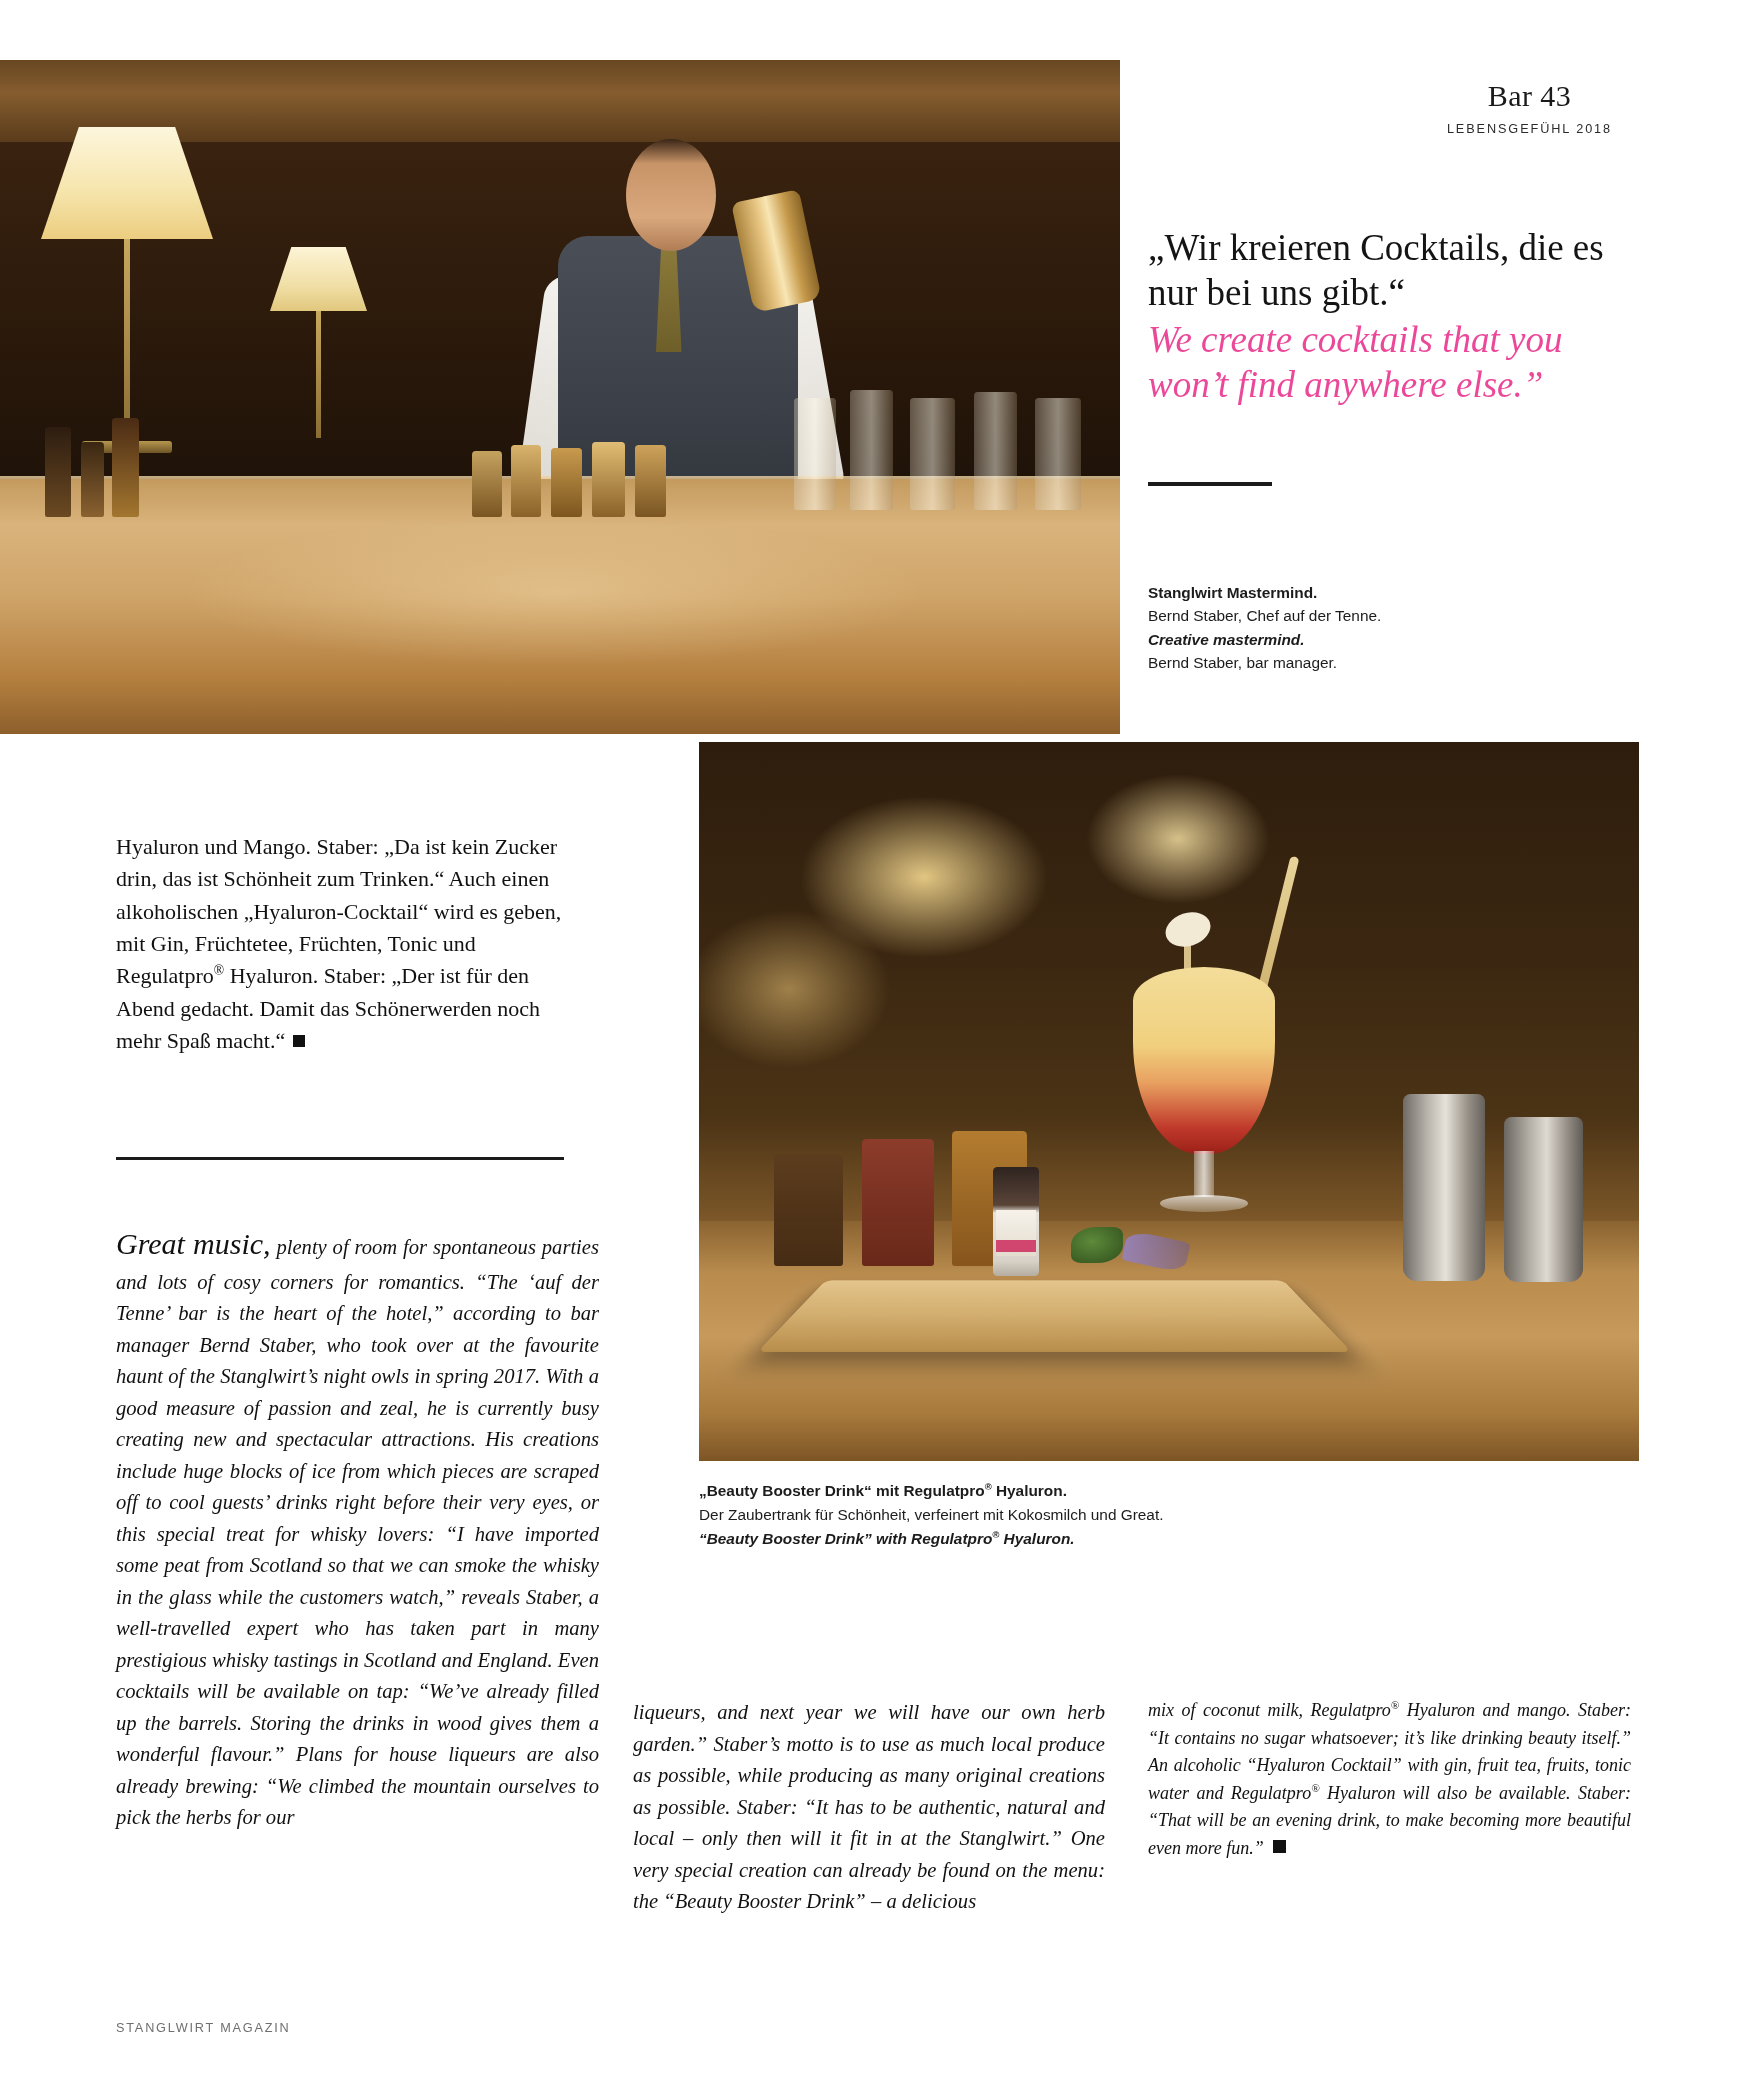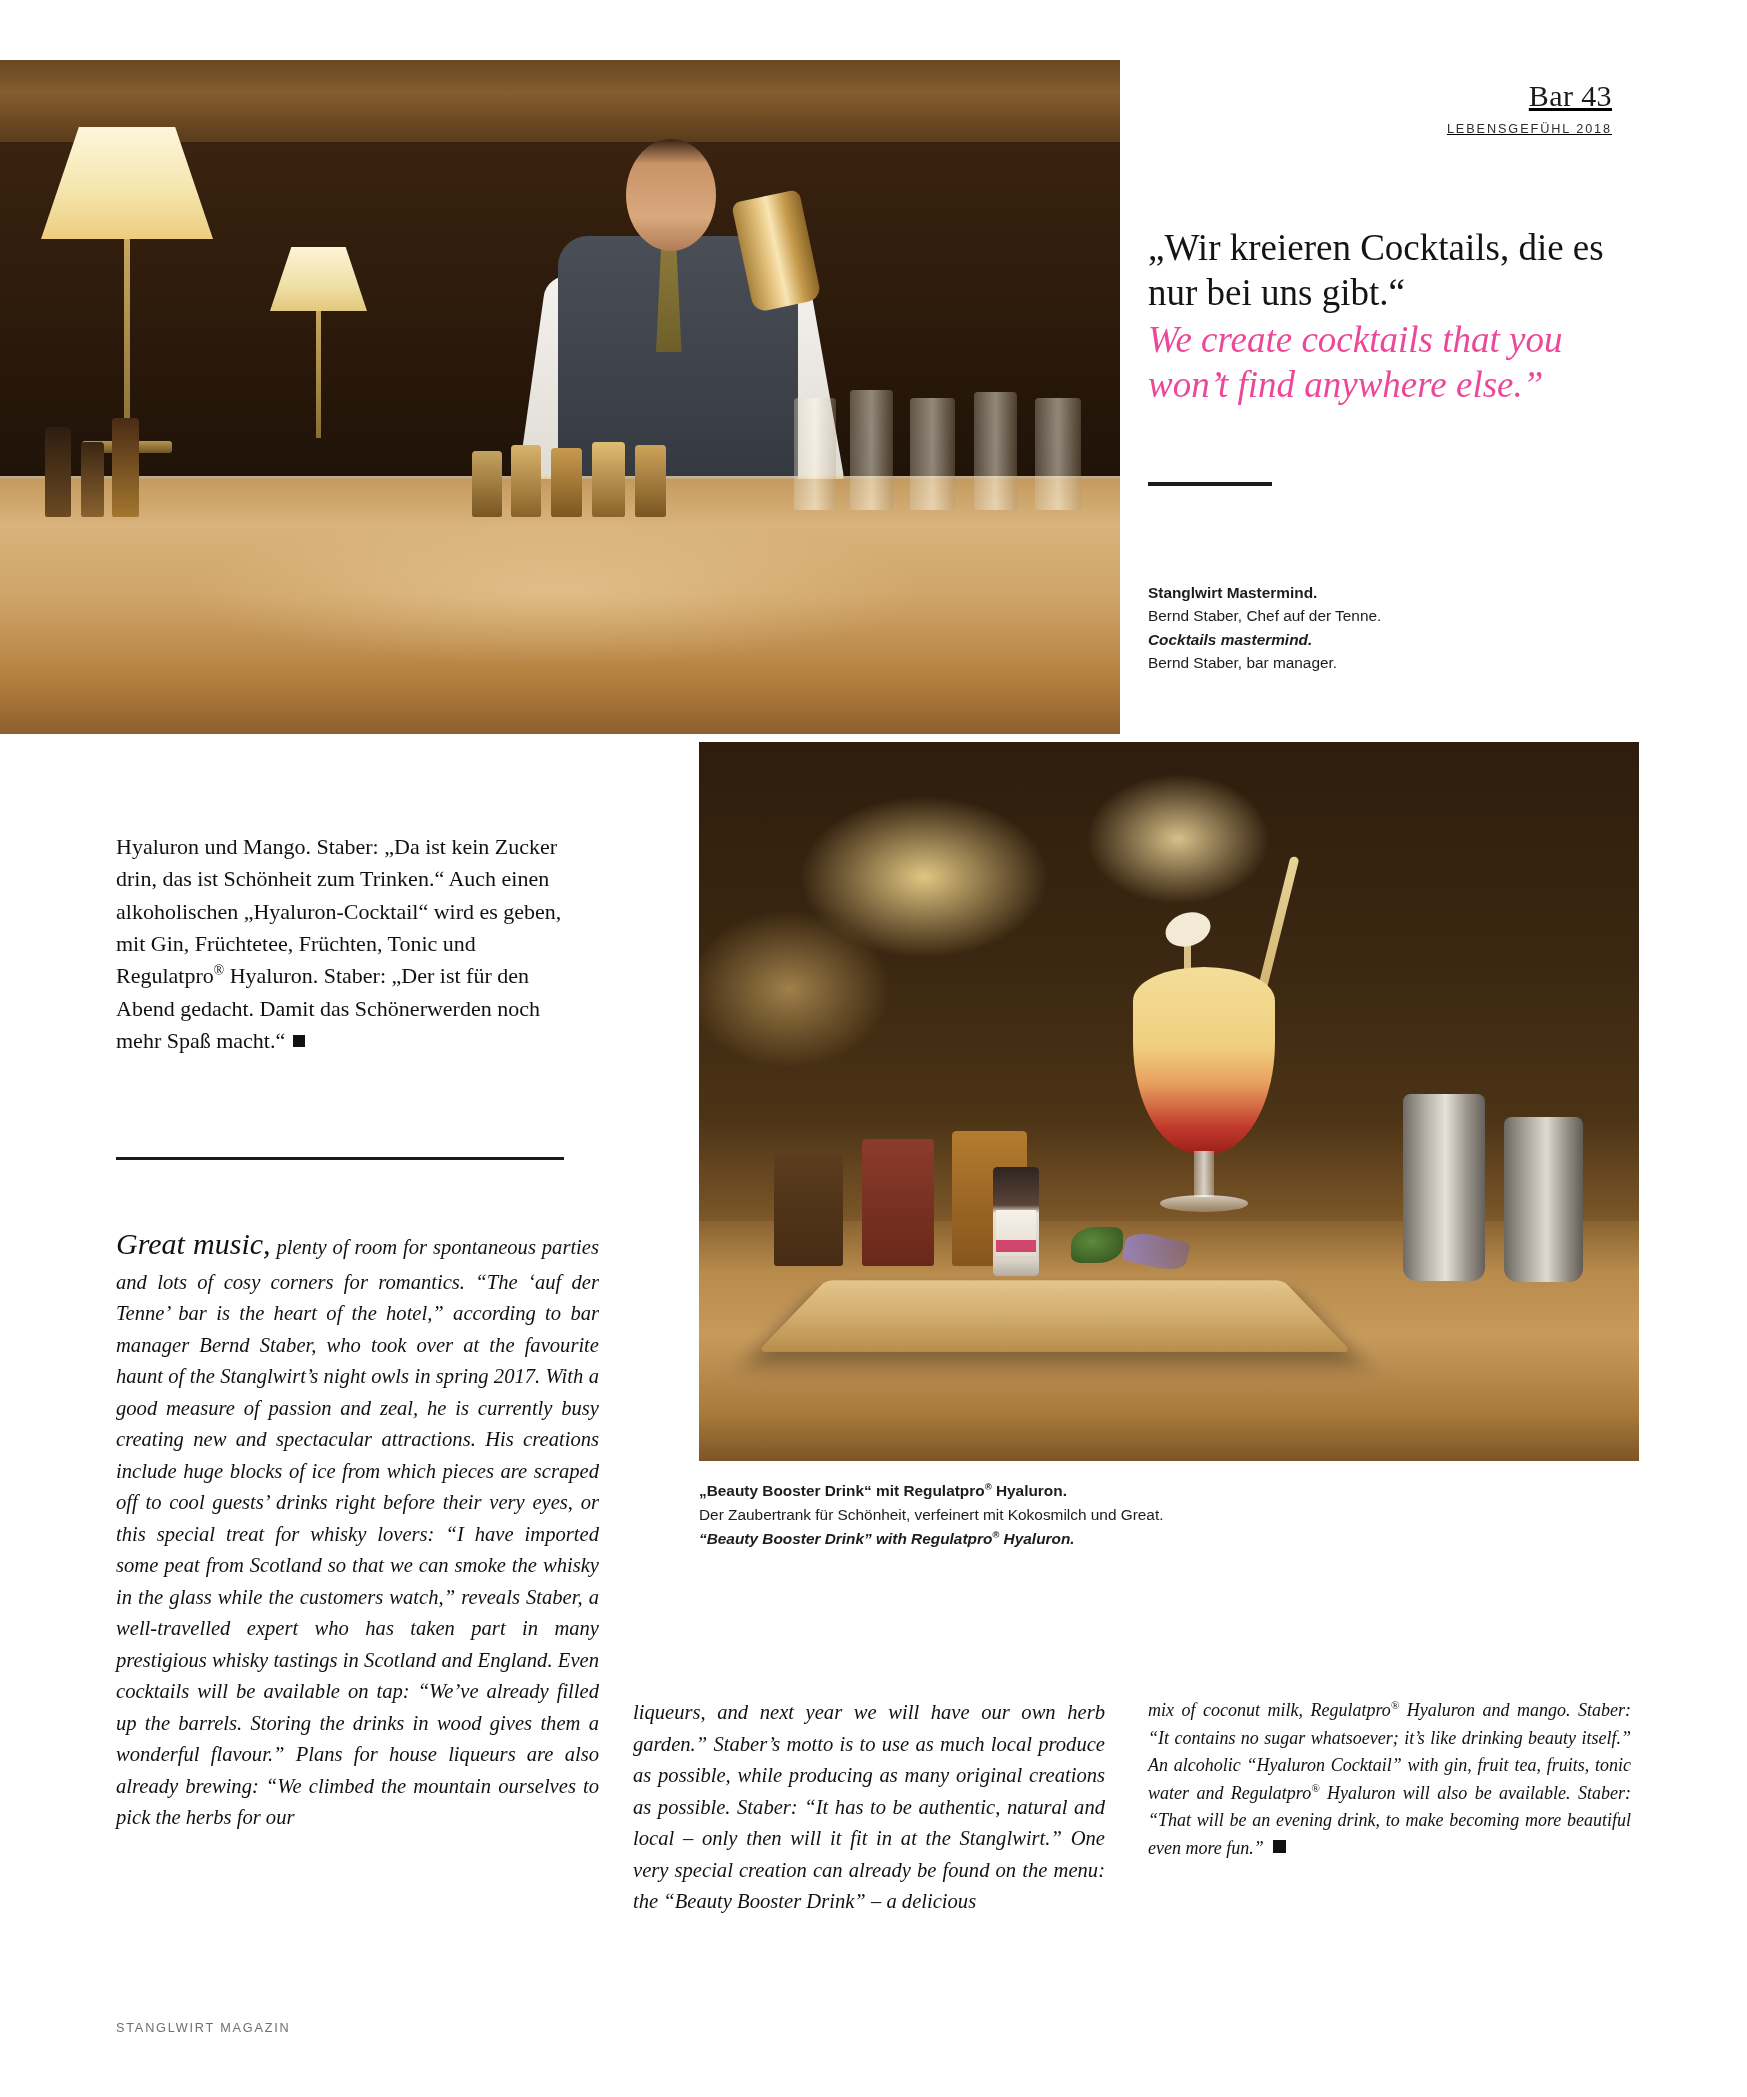--- a/index.html
+++ b/index.html
@@ -13,22 +13,21 @@
     position: relative;
     font-family: "Liberation Sans", sans-serif;
     overflow: hidden;
   }
 
   
   .page-header {
     position: absolute;
     top: 81px;
     right: 136px;
-    text-align: right;
-    text-decoration: underline;
+    text-align: center;
   }
   .page-header .folio {
     font-family: "Liberation Serif", serif;
     font-size: 30px;
     letter-spacing: 0.4px;
     color: #1a1a1a;
     line-height: 1;
   }
   .page-header .issue {
     margin-top: 10.5px;
@@ -510,21 +509,21 @@
 
 <div class="pullquote">
   <div class="de">„Wir kreieren Cocktails, die es nur bei uns gibt.“</div>
   <div class="en">We create cocktails that you won’t find anywhere else.”</div>
 </div>
 <div class="quote-rule"></div>
 
 <div class="caption-bartender">
   <div class="b">Stanglwirt Mastermind.</div>
   <div>Bernd Staber, Chef auf der Tenne.</div>
-  <div class="bi">Cocktails mastermind.</div>
+  <div class="bi">Creative mastermind.</div>
   <div>Bernd Staber, bar manager.</div>
 </div>
 
 <div class="col-de">
   <span>Hyaluron und Mango. Staber: „Da ist kein Zucker drin, das ist Schönheit zum Trinken.“ Auch einen alkoholischen „Hyaluron-Cocktail“ wird es geben, mit Gin, Früchtetee, Früchten, Tonic und Regulatpro<sup>®</sup> Hyaluron. Staber: „Der ist für den Abend gedacht. Damit das Schönerwerden noch mehr Spaß macht.“</span><span class="endmark"></span>
 </div>
 
 <div class="rule-left"></div>
 
 <div class="col-en-1">

